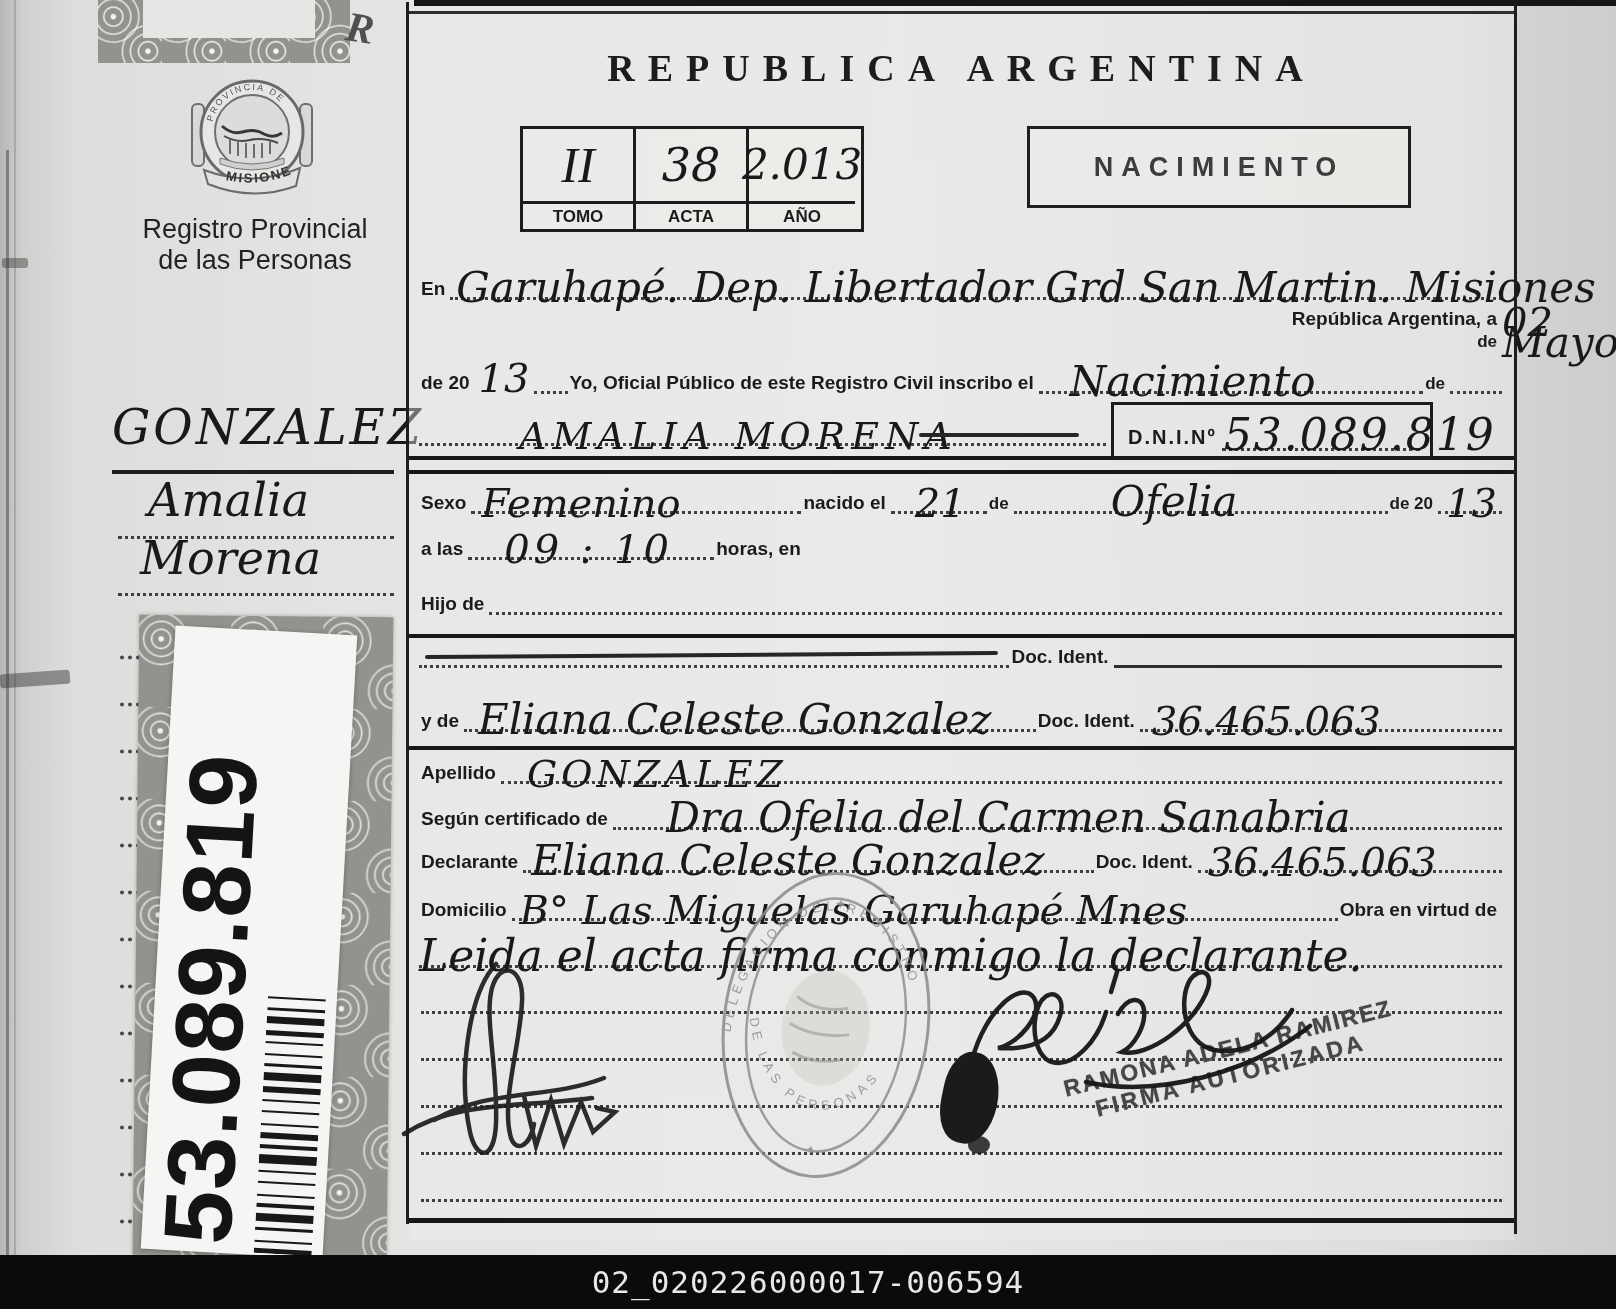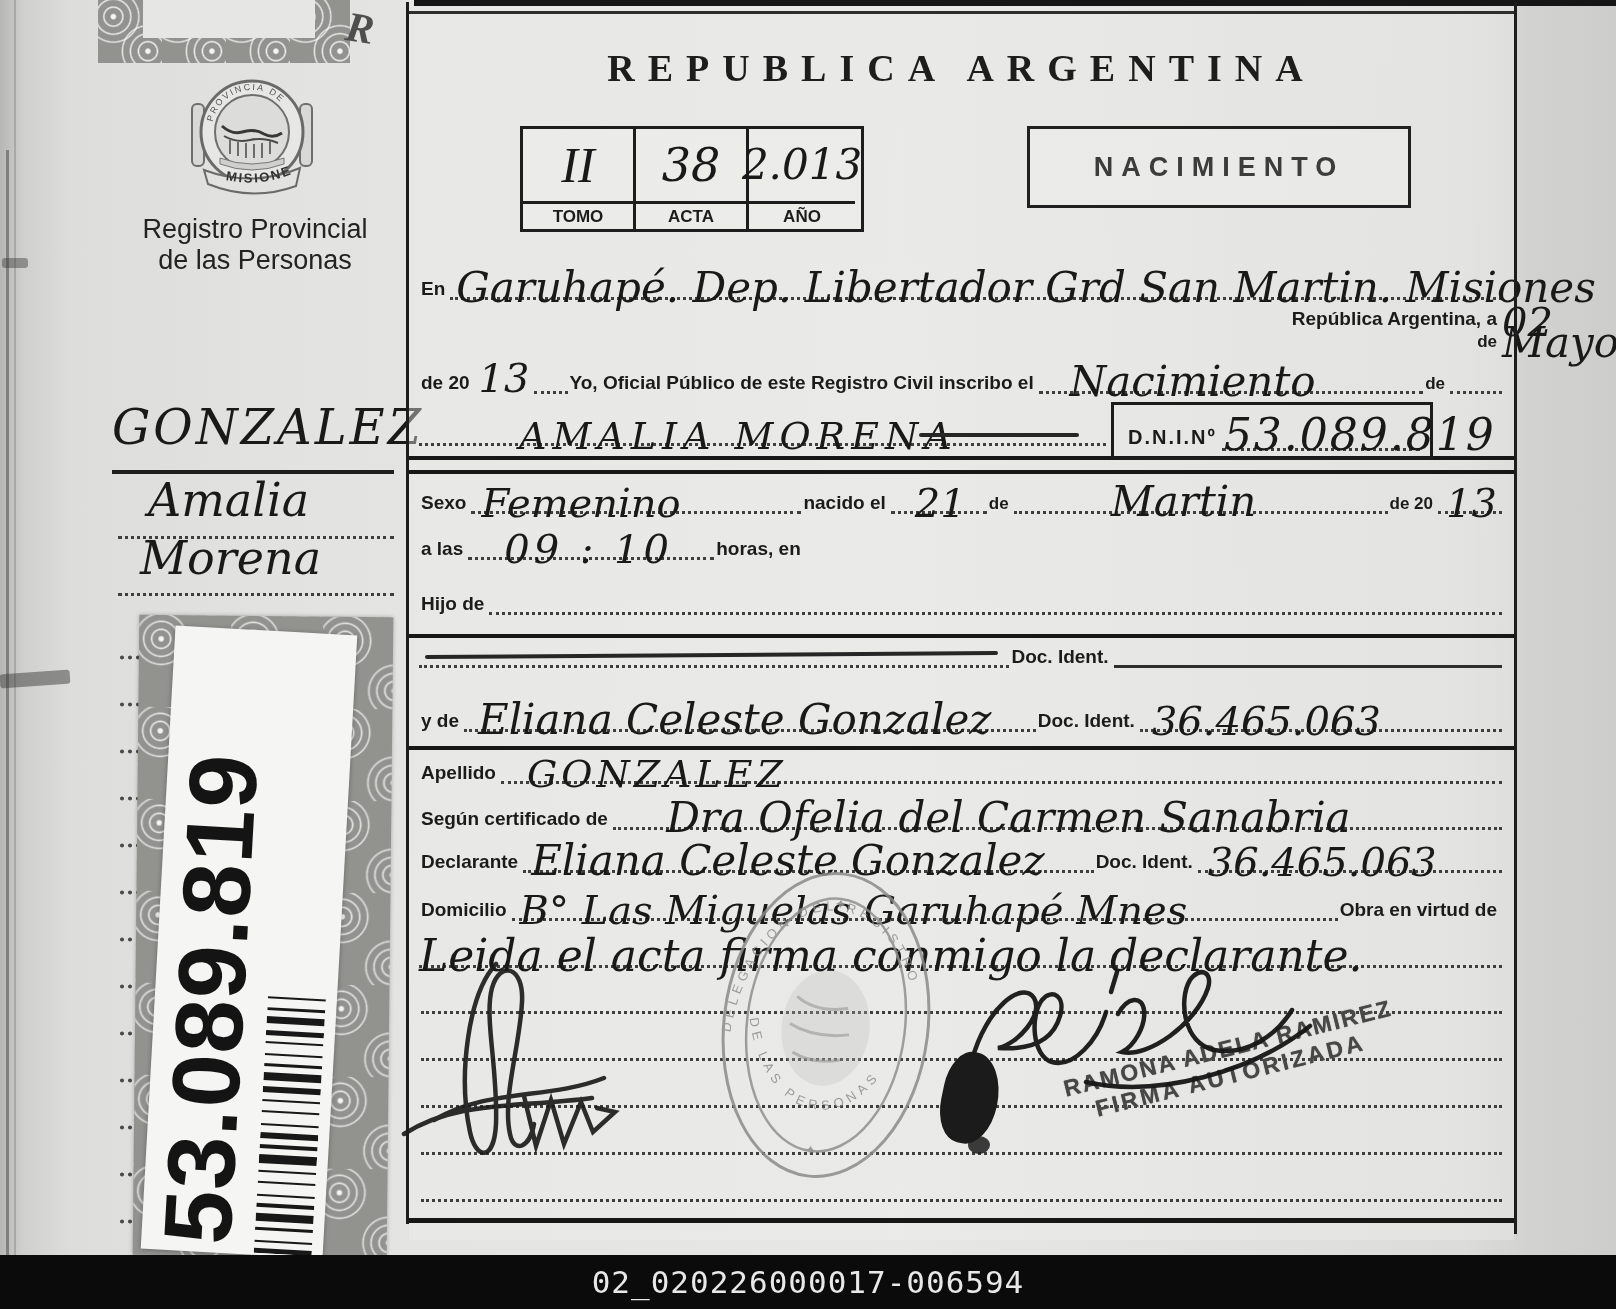--- a/index.html
+++ b/index.html
@@ -233,21 +233,21 @@
       <span class="lbl">Sexo</span>
       <span class="dot" style="width:330px;">
         <span class="hw on" style="left:10px;font-size:40px;">Femenino</span>
       </span>
       <span class="lbl">nacido el</span>
       <span class="dot" style="width:96px;">
         <span class="hw on" style="left:24px;font-size:40px;">21</span>
       </span>
       <span class="lbl sm">de</span>
       <span class="dot fill">
-        <span class="hw on" style="left:26%;font-size:42px;">Martin</span>
+        <span class="hw on" style="left:26%;font-size:42px;">Ofelia</span>
       </span>
       <span class="lbl sm">de 20</span>
       <span class="dot" style="width:64px;">
         <span class="hw on" style="left:8px;font-size:40px;">13</span>
       </span>
     </div>
 
     <div class="row" style="top:522px;height:38px;">
       <span class="lbl">a las</span>
       <span class="dot" style="width:246px;">

